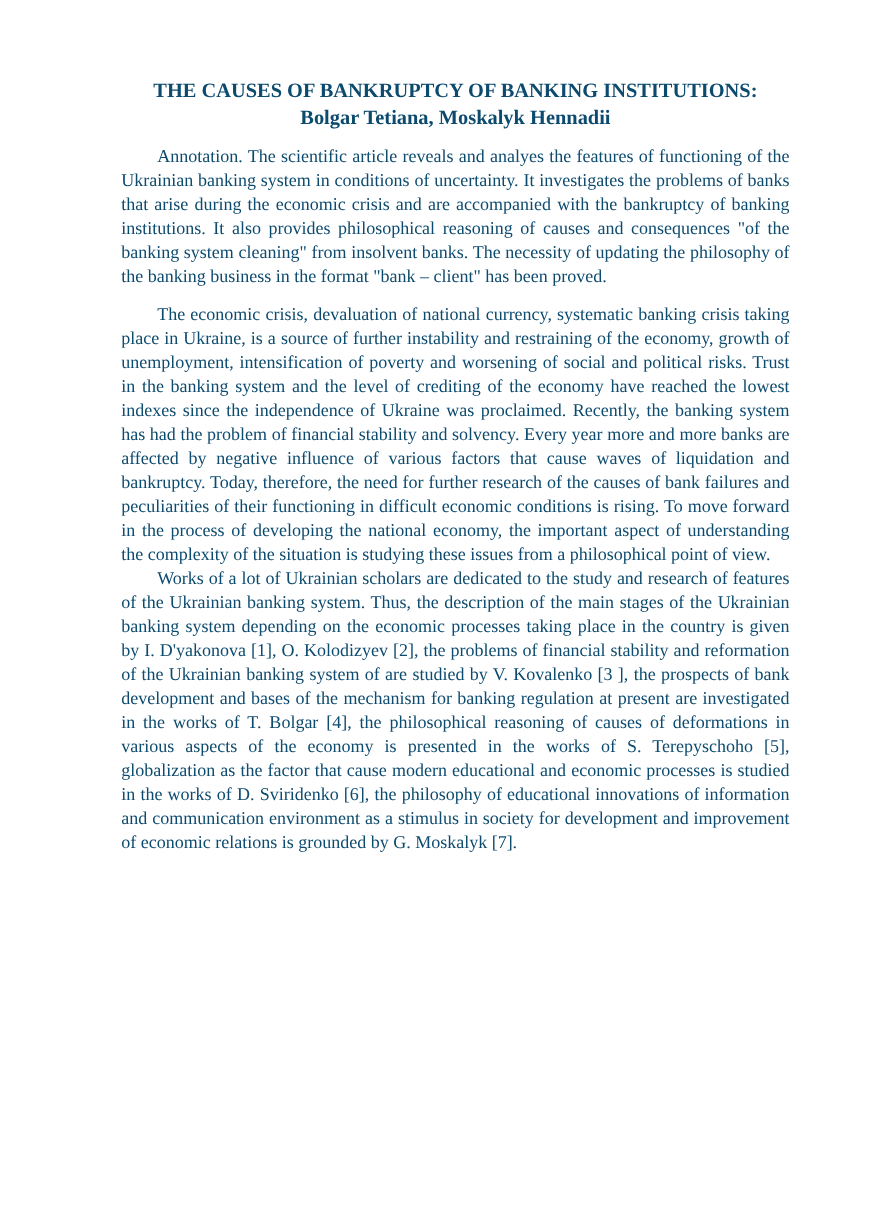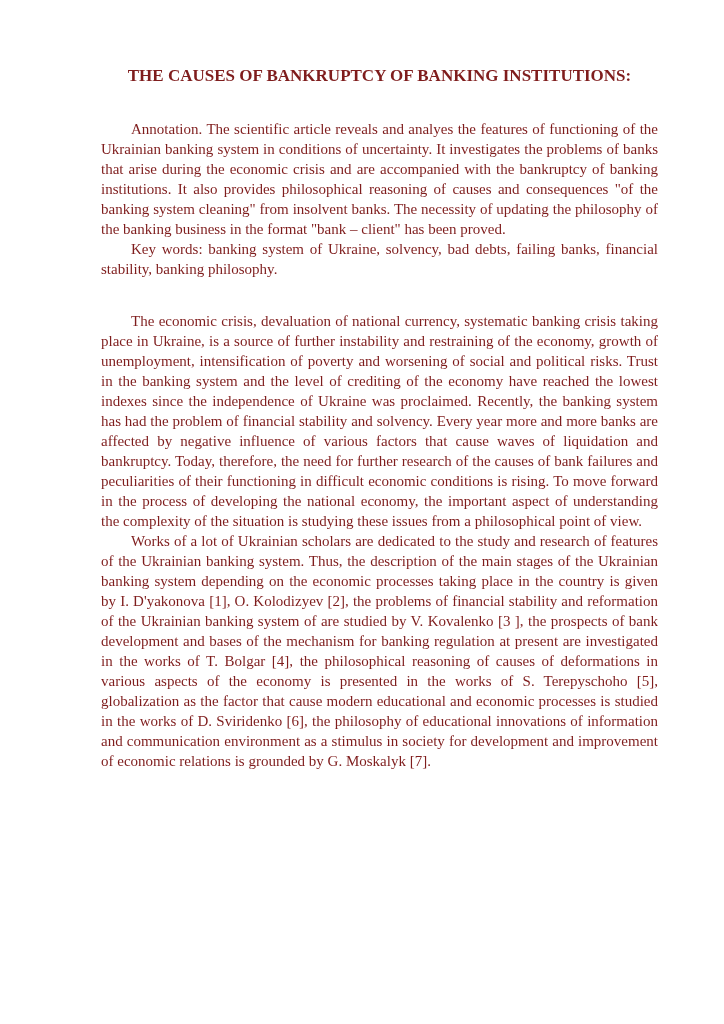--- a/index.html
+++ b/index.html
@@ -5,52 +5,52 @@
   * { margin: 0; padding: 0; box-sizing: border-box; }
   html, body {
     background: #ffffff;
     font-family: "Liberation Serif", "DejaVu Serif", serif;
   }
   .page {
     position: relative;
     width: 724px;
     height: 1008px;
     background: #ffffff;
-    color: #7f1d1d;
+    color: #0c4a6e;
     padding: 65px 66px 0 101px;
     overflow: hidden;
   }
   .title-block {
     font-size: 17px;
     line-height: 22px;
     font-weight: bold;
     text-align: center;
   }
   .title-line { display: block; }
   .body-text {
     font-size: 15px;
     line-height: 20px;
     text-align: justify;
   }
   .para {
     text-indent: 30px;
     text-align: justify;
     margin: 0;
   }
-  .gap-before { margin-top: 32px; }
+  .gap-before { margin-top: 12px; }
 </style>
 </head>
 <body>
 
 <div class="page">
 
   <header class="title-block">
     <span class="title-line">THE CAUSES OF BANKRUPTCY OF BANKING INSTITUTIONS:</span>
+    <span class="title-line">Bolgar Tetiana, Moskalyk Hennadii</span>
   </header>
 
   <main class="body-text">
     <p class="para gap-before">Annotation. The scientific article reveals and analyes the features of functioning of the Ukrainian banking system in conditions of uncertainty. It investigates the problems of banks that arise during the economic crisis and are accompanied with the bankruptcy of banking institutions. It also provides philosophical reasoning of causes and consequences "of the banking system cleaning" from insolvent banks. The necessity of updating the philosophy of the banking business in the format "bank – client" has been proved.</p>
-    <p class="para">Key words: banking system of Ukraine, solvency, bad debts, failing banks, financial stability, banking philosophy.</p>
     <p class="para gap-before">The economic crisis, devaluation of national currency, systematic banking crisis taking place in Ukraine, is a source of further instability and restraining of the economy, growth of unemployment, intensification of poverty and worsening of social and political risks. Trust in the banking system and the level of crediting of the economy have reached the lowest indexes since the independence of Ukraine was proclaimed. Recently, the banking system has had the problem of financial stability and solvency. Every year more and more banks are affected by negative influence of various factors that cause waves of liquidation and bankruptcy. Today, therefore, the need for further research of the causes of bank failures and peculiarities of their functioning in difficult economic conditions is rising. To move forward in the process of developing the national economy, the important aspect of understanding the complexity of the situation is studying these issues from a philosophical point of view.</p>
     <p class="para">Works of a lot of Ukrainian scholars are dedicated to the study and research of features of the Ukrainian banking system. Thus, the description of the main stages of the Ukrainian banking system depending on the economic processes taking place in the country is given by I. D'yakonova [1], O. Kolodizyev [2], the problems of financial stability and reformation of the Ukrainian banking system of are studied by V. Kovalenko [3 ], the prospects of bank development and bases of the mechanism for banking regulation at present are investigated in the works of T. Bolgar [4], the philosophical reasoning of causes of deformations in various aspects of the economy is presented in the works of S. Terepyschoho [5], globalization as the factor that cause modern educational and economic processes is studied in the works of D. Sviridenko [6], the philosophy of educational innovations of information and communication environment as a stimulus in society for development and improvement of economic relations is grounded by G. Moskalyk [7].</p>
   </main>
 
 </div>
 
 </body></html>

